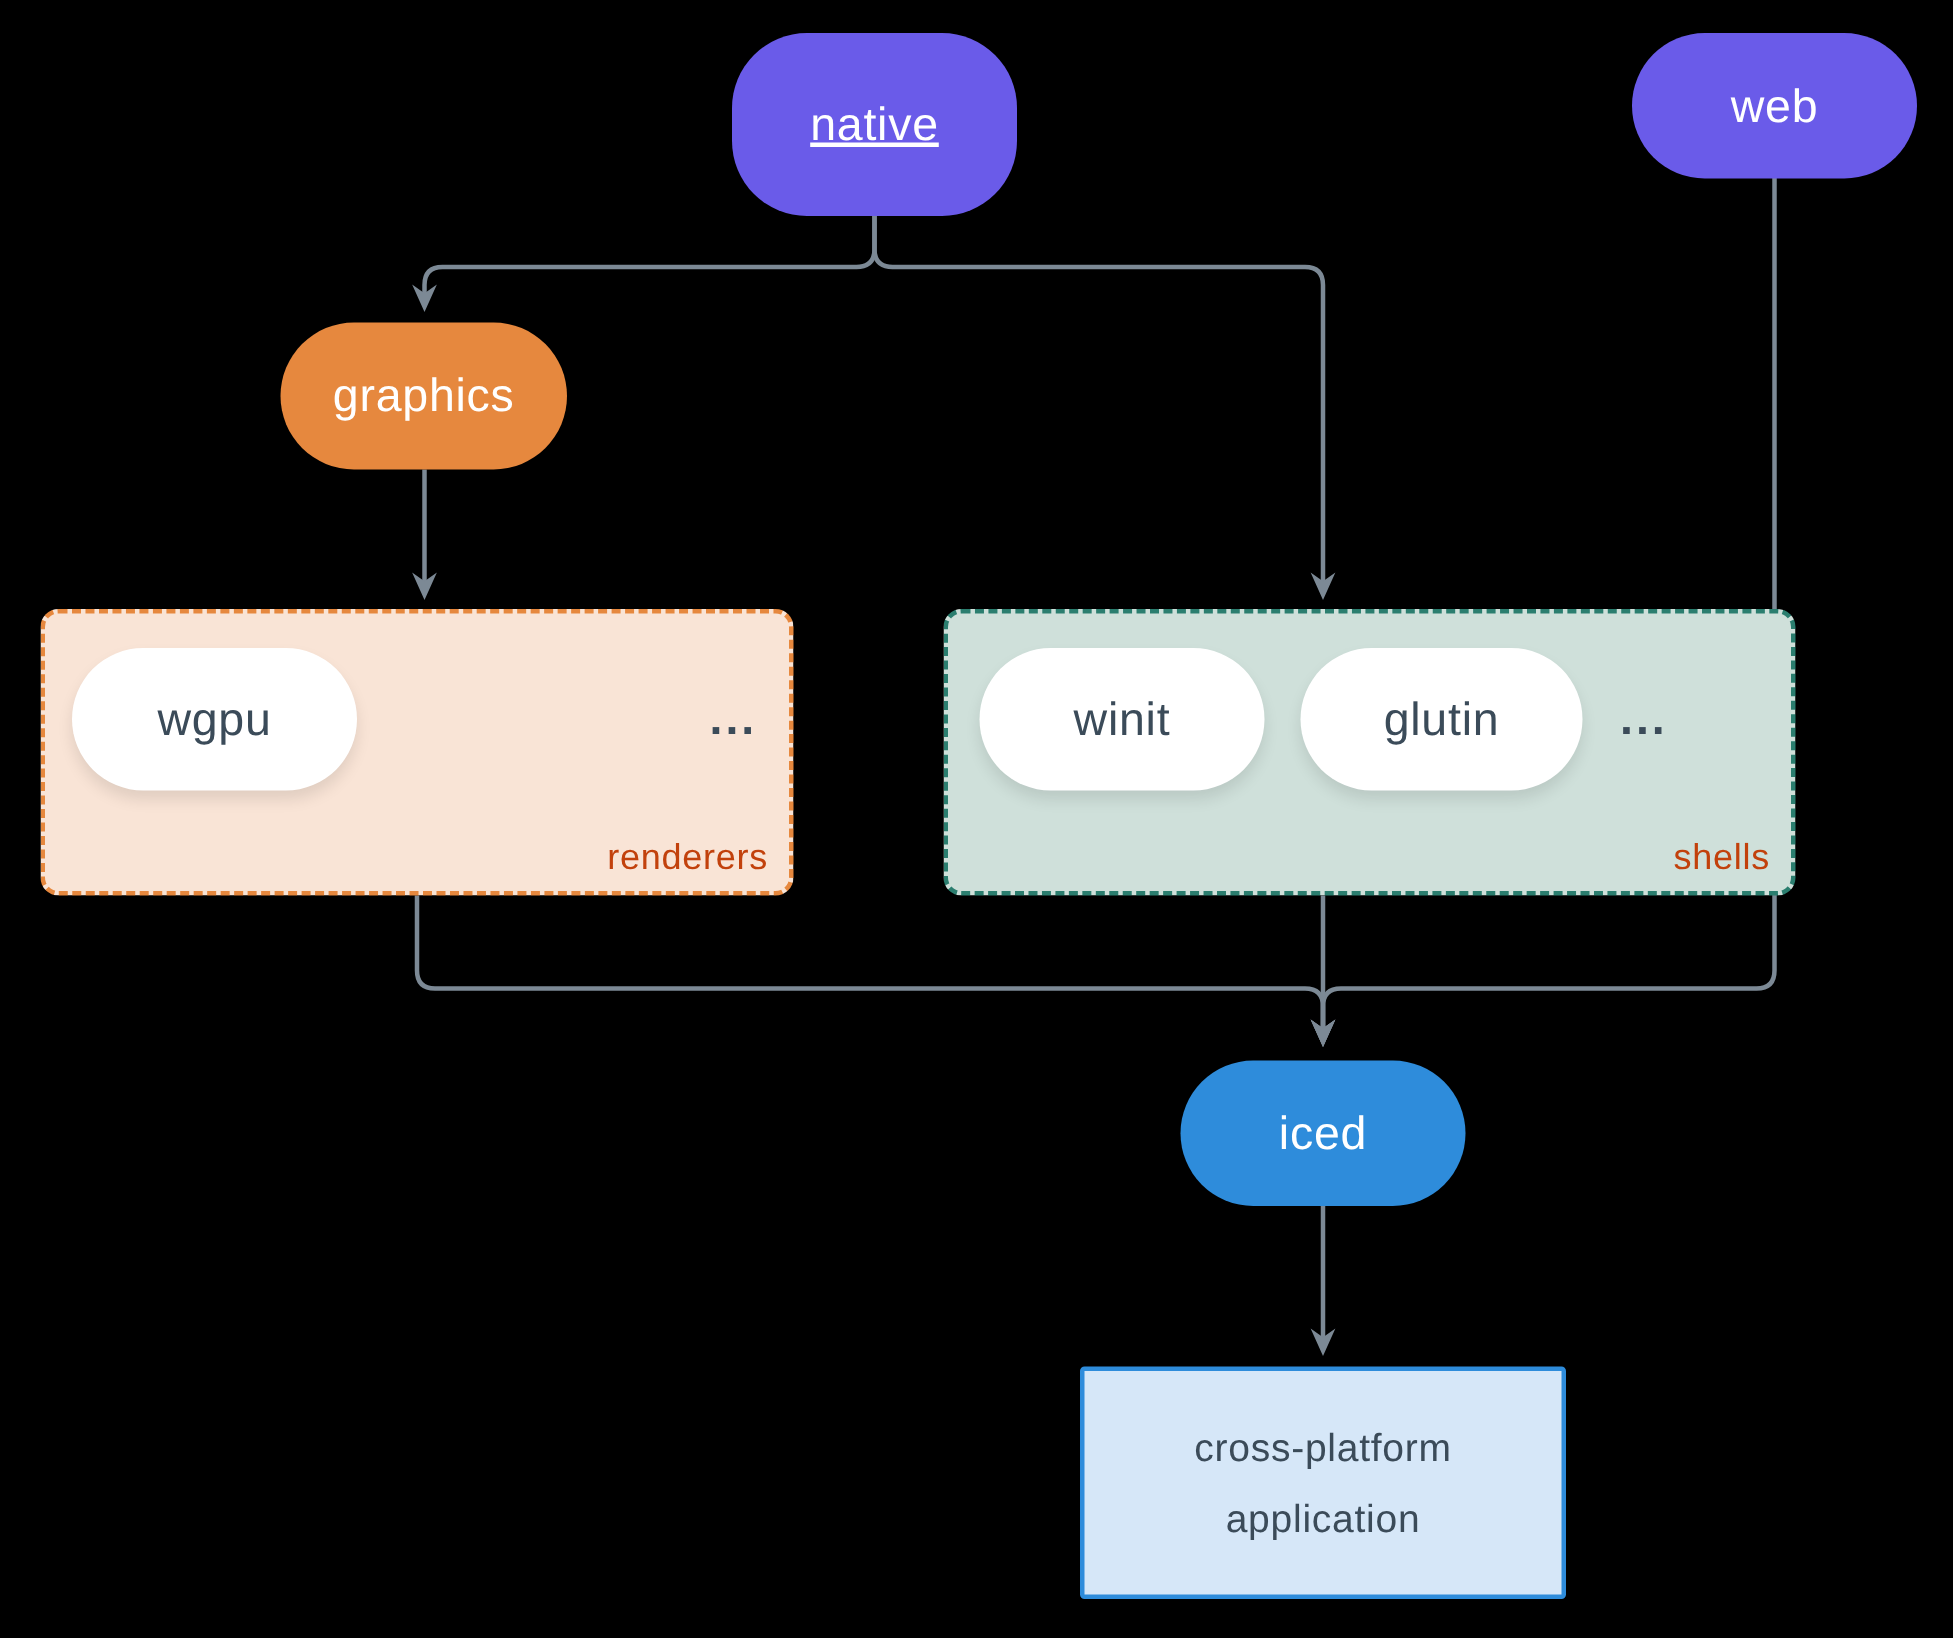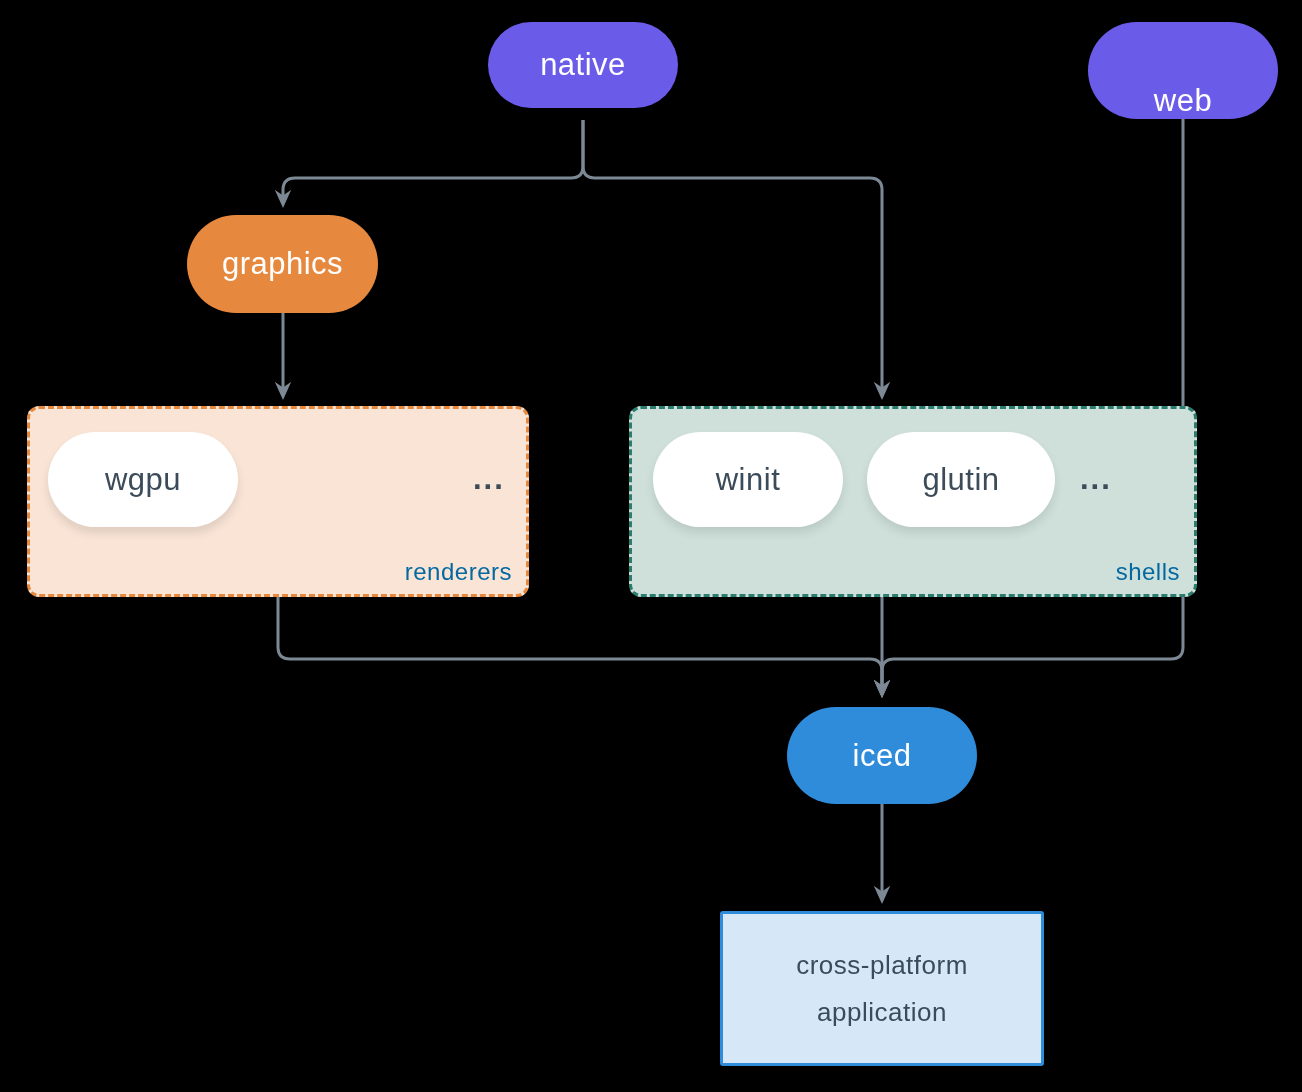--- a/index.html
+++ b/index.html
@@ -30,22 +30,22 @@
     border-radius: 50px;
     font-size: 31px;
     letter-spacing: 0.5px;
     white-space: nowrap;
   }
   .pill.purple { background: #6A5BE9; color: #FFFFFF; }
   .pill.orange { background: #E6883E; color: #FFFFFF; }
   .pill.blue   { background: #2E8CDB; color: #FFFFFF; }
   .pill.white  { background: #FFFFFF; color: #3B4B59; box-shadow: 0 6px 10px rgba(0,0,0,0.10); }
 
-  .node-native   { left: 488px;  top: 22px;  width: 190px; height: 86px; }
-  .node-web      { left: 1088px; top: 22px;  width: 190px; height: 97px; align-items: flex-end; }
+  .node-native   { left: 488px;  top: 22px;  width: 190px; height: 122px; text-decoration: underline; }
+  .node-web      { left: 1088px; top: 22px;  width: 190px; height: 97px; }
   .node-graphics { left: 187px;  top: 215px; width: 191px; height: 98px; }
   .node-iced     { left: 787px;  top: 707px; width: 190px; height: 97px; }
 
   .group {
     position: absolute;
     border-radius: 12px;
   }
   .group-renderers {
     left: 27px; top: 406px; width: 502px; height: 191px;
     background: #F9E4D6;
@@ -71,21 +71,21 @@
     color: #3B4B59;
     letter-spacing: 2px;
   }
   .group-renderers .ellipsis { left: 443px; }
   .group-shells .ellipsis    { left: 448px; }
   .group-label {
     position: absolute;
     right: 14px;
     bottom: 8px;
     font-size: 24px;
-    color: #0369a1;
+    color: #c2410c;
     letter-spacing: 0.5px;
   }
   .app-box {
     position: absolute;
     left: 720px; top: 911px;
     width: 324px; height: 155px;
     background: #D6E7F8;
     border: 3px solid #2E8CDB;
     border-radius: 3px;
     box-sizing: border-box;

